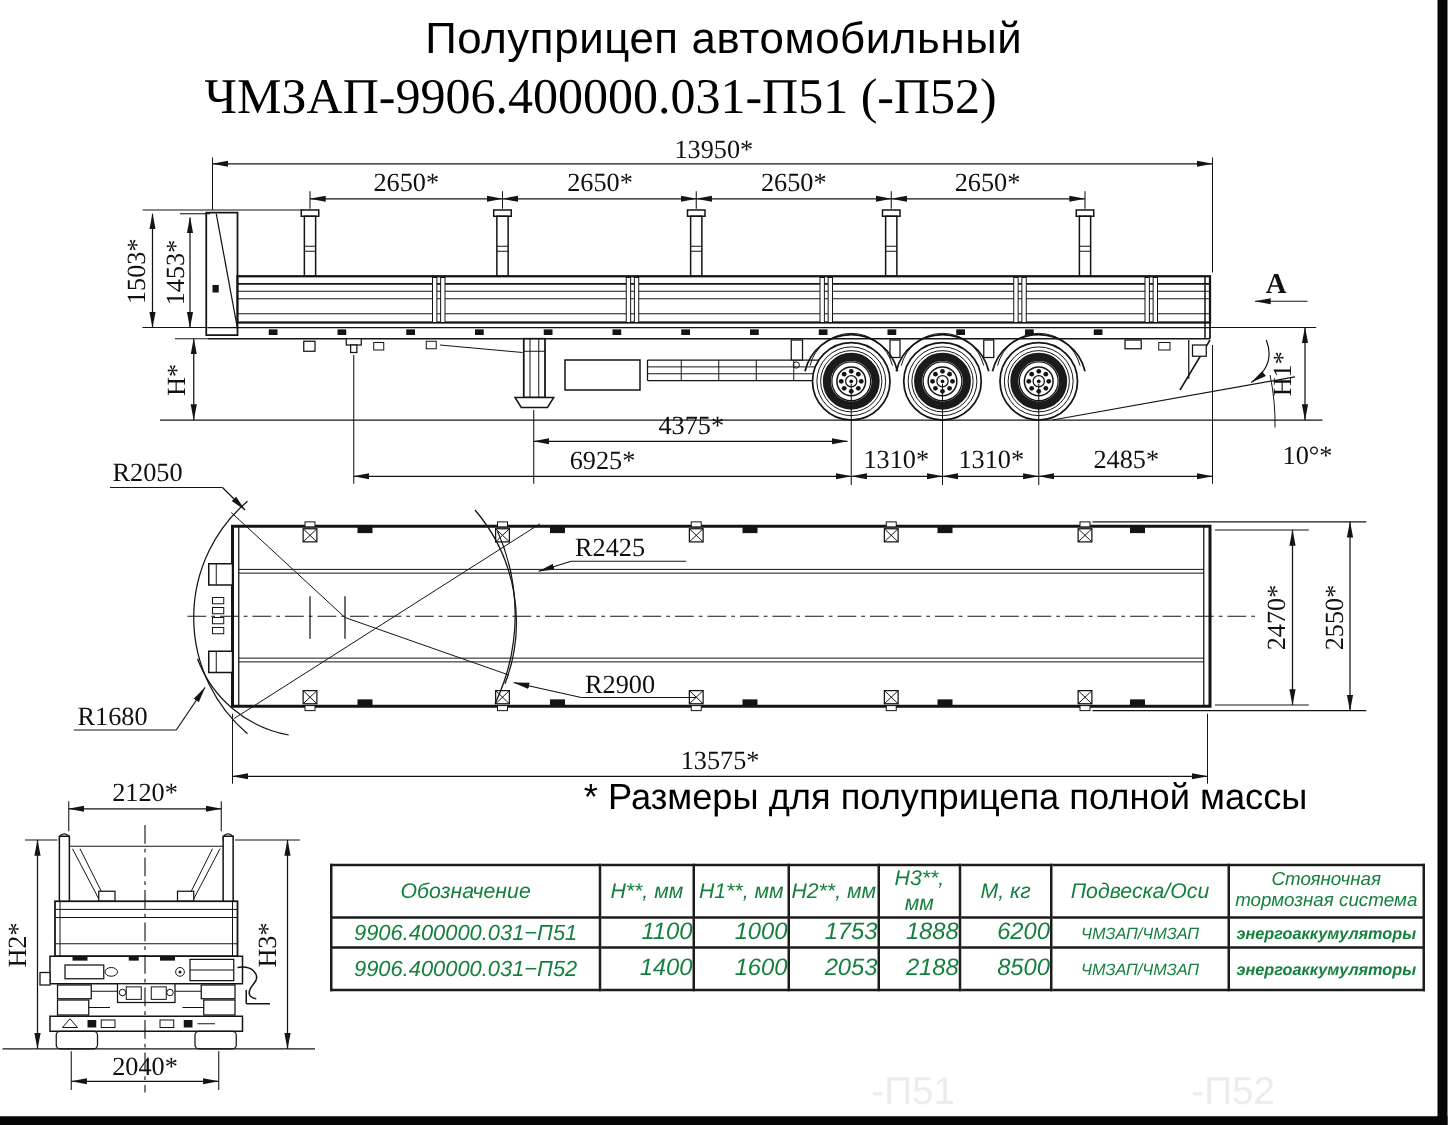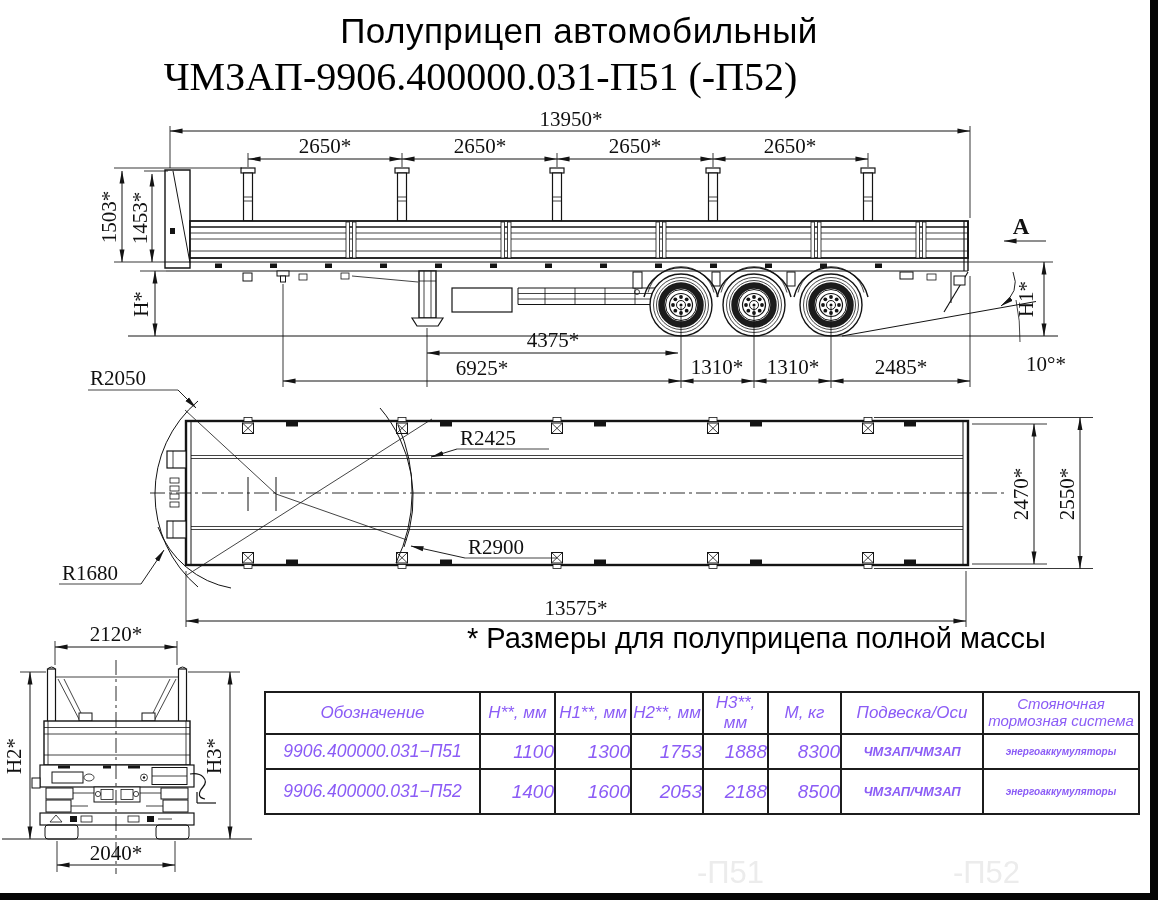--- a/index.html
+++ b/index.html
@@ -30,28 +30,28 @@
   .f{fill:#141414;stroke:none}
   .wf{fill:#fff}
   .dim{stroke:#141414;stroke-width:1;fill:none;marker-start:url(#ar);marker-end:url(#ar);}
   .ldr{stroke:#141414;stroke-width:.95;fill:none;marker-end:url(#ar);}
   .ext{stroke:#141414;stroke-width:.85;fill:none}
   .cl{stroke:#141414;stroke-width:.9;fill:none;stroke-dasharray:15 4 3 4;}
   .ring{stroke:#1b1b1b;stroke-width:6.5;fill:none}
 
   
   #spec{position:absolute;left:264px;top:691px;border-collapse:collapse;table-layout:fixed;
-        font-family:"Liberation Sans",sans-serif;font-style:italic;color:#8b5cf6;}
+        font-family:"Liberation Sans",sans-serif;font-style:italic;color:#15803d;}
   #spec th,#spec td{border:2px solid #1c1c1c;padding:0;text-align:center;vertical-align:middle;overflow:hidden;}
   #spec th{font-weight:400;font-size:17px;}
   #spec th.small-h{font-size:15px;line-height:1.12;text-align:center;}
   #spec td.desig{font-size:17.5px;}
   #spec td.num{font-size:19px;text-align:right;}
-  #spec td.sm{font-size:13px;font-weight:700;}
-  #spec td.xs{font-size:10px;font-weight:700;}
+  #spec td.sm{font-size:13px;font-weight:400;}
+  #spec td.xs{font-size:13px;font-weight:700;}
 </style>
 </head>
 <body>
 
 <svg id="art" width="1158" height="900" viewBox="0 0 1158 900">
   <defs>
     <marker id="ar" viewBox="0 0 12 6" markerWidth="13" markerHeight="6.5" refX="11.6" refY="3" orient="auto-start-reverse" markerUnits="userSpaceOnUse">
       <path d="M0,0.7 L12,3 L0,5.3 Z" fill="#141414"></path>
     </marker>
     <pattern id="hx" patternUnits="userSpaceOnUse" width="5" height="5" patternTransform="rotate(45)">
@@ -434,31 +434,31 @@
       <tr style="height:36px">
     <th>Обозначение</th>
     <th>Н**, мм</th>
     <th>Н1**, мм</th>
     <th>Н2**, мм</th>
     <th>Н3**, мм</th>
     <th>М, кг</th>
     <th>Подвеска/Оси</th>
     <th class="small-h">Стояночная тормозная система</th>
   </tr>
-  <tr style="height:35px">
+  <tr style="height:24px">
     <td class="desig">9906.400000.031−П51</td>
     <td class="num">1100</td>
-    <td class="num">1300</td>
+    <td class="num">1000</td>
     <td class="num">1753</td>
     <td class="num">1888</td>
-    <td class="num">8300</td>
+    <td class="num">6200</td>
     <td class="sm">ЧМЗАП/ЧМЗАП</td>
     <td class="xs">энергоаккумуляторы</td>
   </tr>
-  <tr style="height:45px">
+  <tr style="height:34px">
     <td class="desig">9906.400000.031−П52</td>
     <td class="num">1400</td>
     <td class="num">1600</td>
     <td class="num">2053</td>
     <td class="num">2188</td>
     <td class="num">8500</td>
     <td class="sm">ЧМЗАП/ЧМЗАП</td>
     <td class="xs">энергоаккумуляторы</td>
   </tr>
 </tbody>

